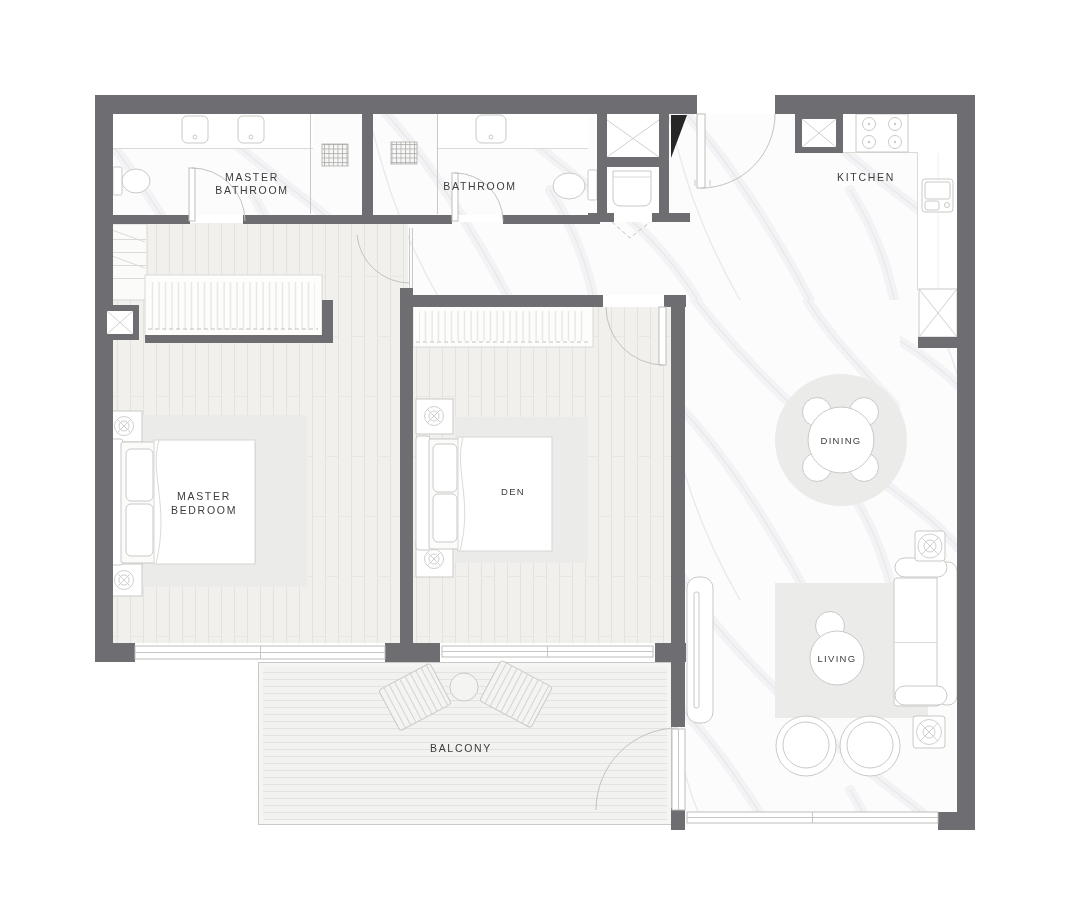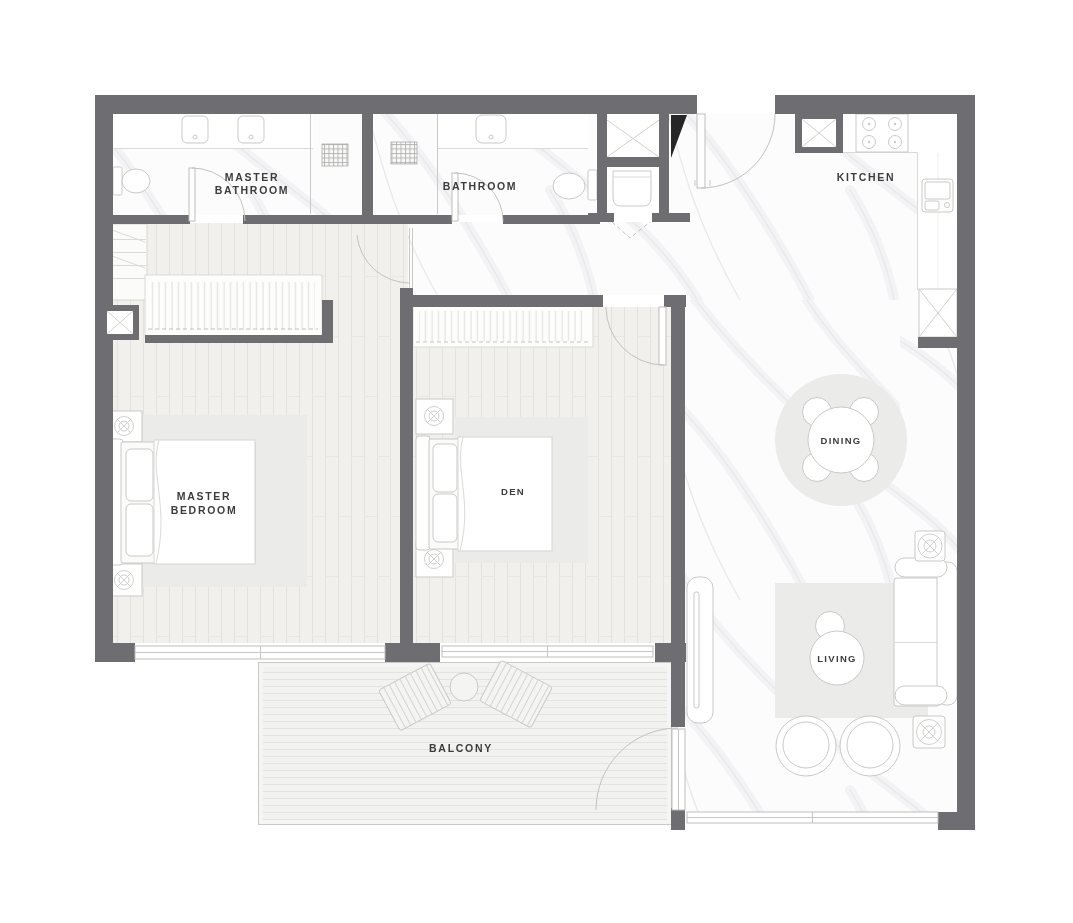--- a/index.html
+++ b/index.html
@@ -1,16 +1,16 @@
 <!DOCTYPE html>
 <html style="--wall: #6e6d71; --wallDark: #262626; --wood: #f1f0ed; --marble: #fcfcfd; --deck: #f2f2f0; --rug: #ebebe9; --outline: #c9c9c7; --label: #3c3c3c; --background: #ffffff;"><head>
 <meta charset="utf-8">
 <style>
   html,body{margin:0;padding:0;background:#ffffff;}
-  .stage{width:1073px;height:923px;margin:0 auto;background:var(--background,#fff);font-weight:bold;}
+  .stage{width:1073px;height:923px;margin:0 auto;background:var(--background,#fff);}
   svg{display:block;}
 
   .wall{fill:var(--wall,#6e6d71);}
   .walldark{fill:var(--wallDark,#262626);}
   .furn{fill:#ffffff;stroke:var(--outline,#c9c9c7);stroke-width:1;}
   .soft{fill:#f4f4f2;stroke:var(--outline,#c9c9c7);stroke-width:1;}
   .rug{fill:var(--rug,#ebebe9);}
   .thin{stroke:var(--outline,#c9c9c7);fill:none;stroke-width:1;}
   .xline{stroke:#d0d0ce;fill:none;stroke-width:1;}
   .edge{stroke:#dadad7;fill:none;stroke-width:1;}

